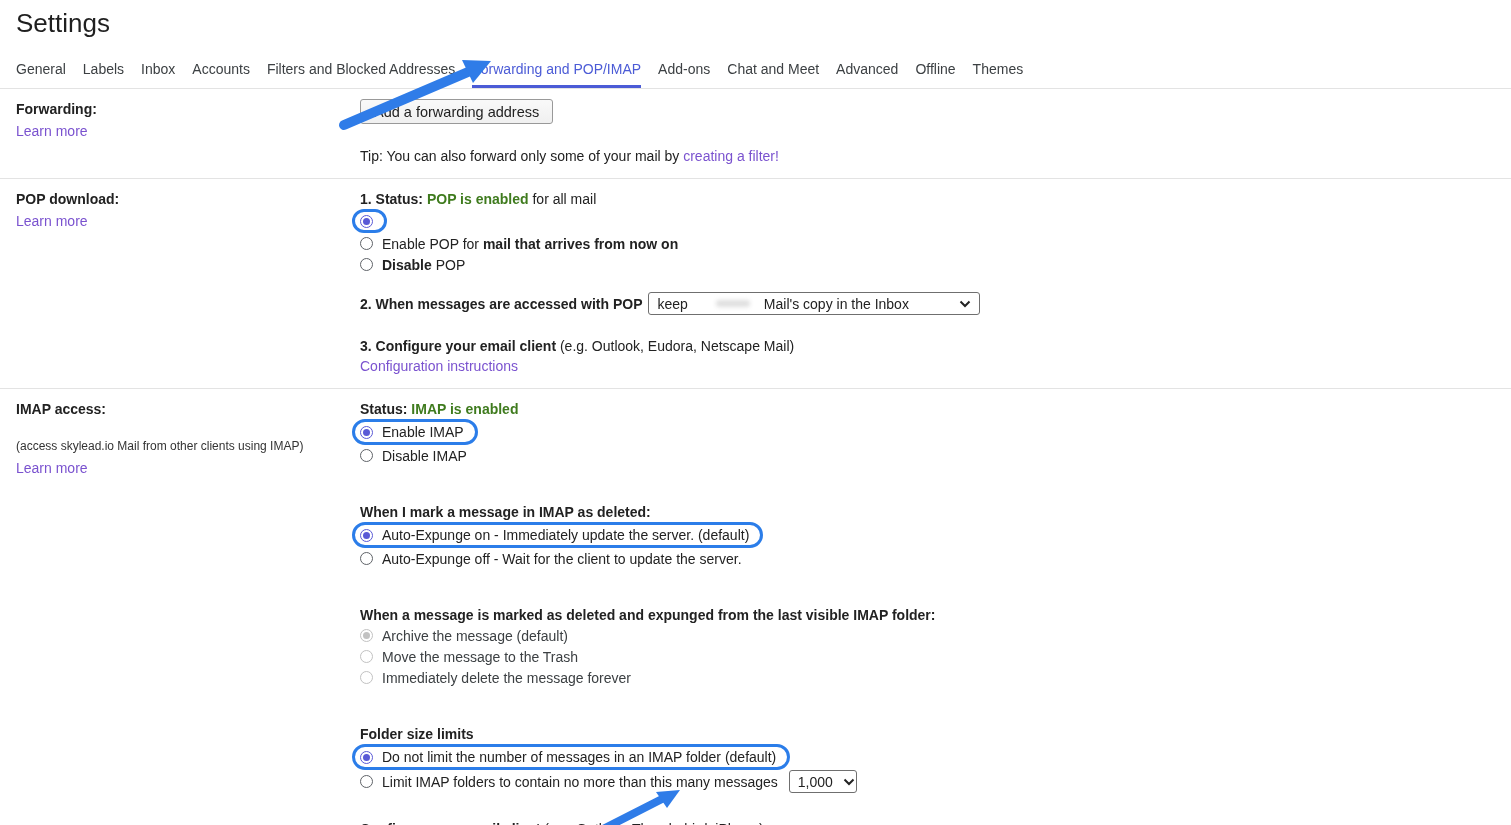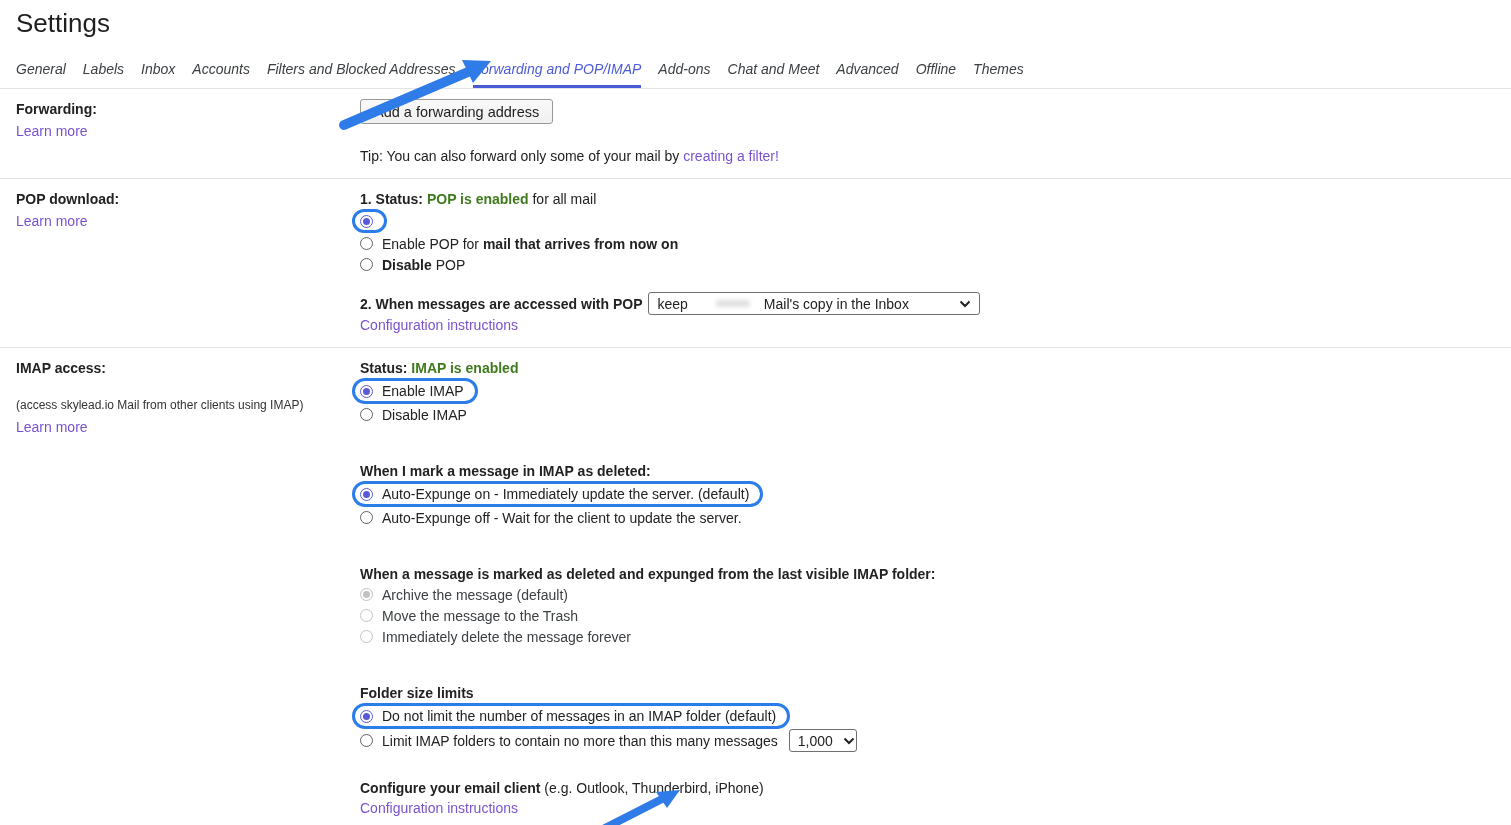--- a/index.html
+++ b/index.html
@@ -24,21 +24,20 @@
     display: flex;
     gap: 17px;
     padding: 22px 16px 0 16px;
     border-bottom: 1px solid #e3e3e3;
   }
   .tab {
     padding-bottom: 11px;
     color: #3c4043;
     cursor: pointer;
     white-space: nowrap;
-    font-style: italic;
   }
   .tab.active {
     color: #4b5bd6;
     border-bottom: 3px solid #4b5bd6;
     padding-bottom: 8px;
   }
   .section {
     display: grid;
     grid-template-columns: 296px 1fr;
     padding: 10px 0 12px 16px;
@@ -187,20 +186,23 @@
         <span class="smudge"></span>
         <span>Mail's copy in the Inbox</span>
         <span class="chev">
             <svg width="12" height="8" viewBox="0 0 12 8">
               <path d="M1.5 1.5 L6 6 L10.5 1.5" stroke="#222" stroke-width="2" fill="none"></path>
             </svg>
           </span>
       </div>
     </div>
 
+    <div class="cfg-gap">
+      <span class="b">3. Configure your email client</span><span> (e.g. Outlook, Eudora, Netscape Mail)</span>
+    </div>
     <a class="link">Configuration instructions</a>
   </div>
 </div>
 
 <div class="section" style="border-bottom:none; padding-bottom:14px;">
   <div class="sec-label">
     <div class="lbl">IMAP access:</div>
     <div class="sub">(access skylead.io Mail from other clients using IMAP)</div>
     <a class="link">Learn more</a>
   </div>

